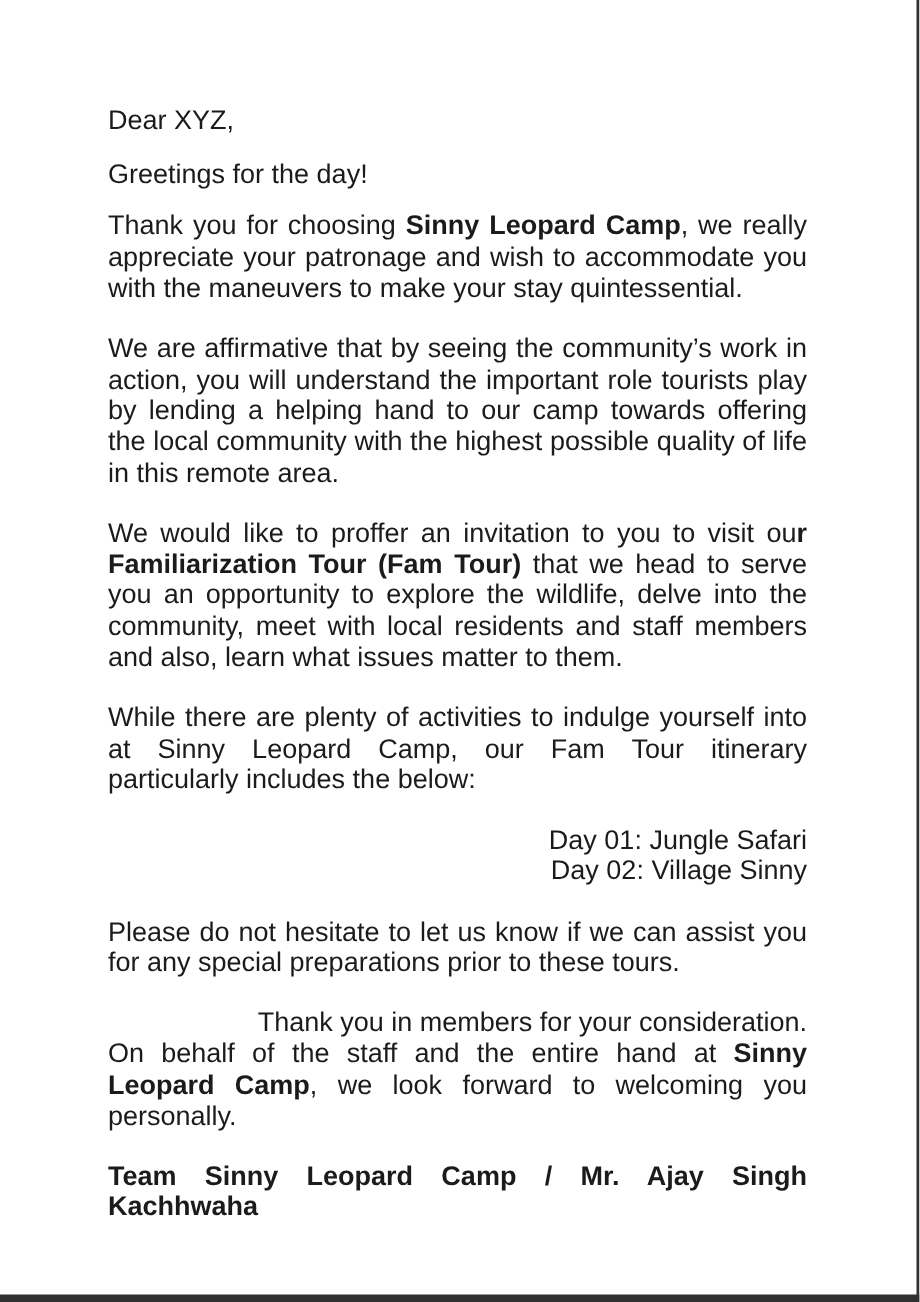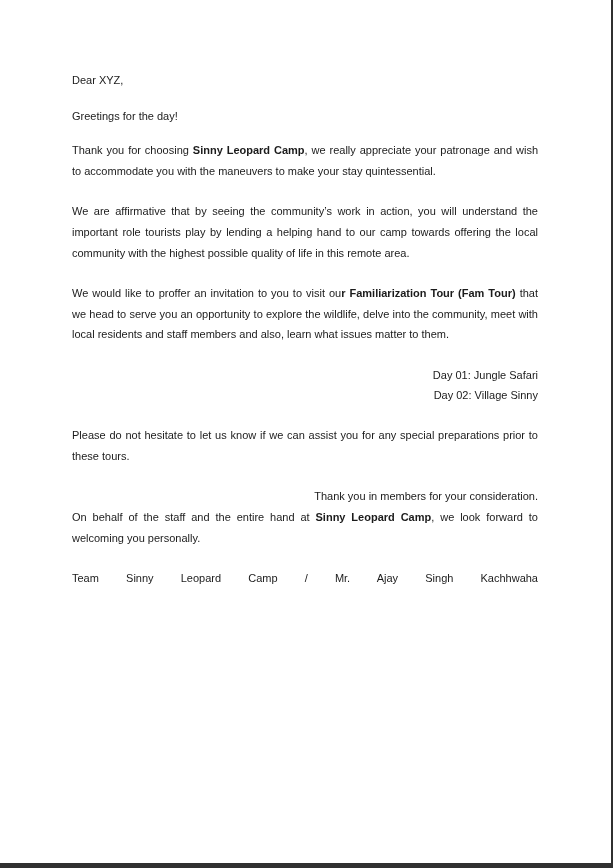--- a/index.html
+++ b/index.html
@@ -17,21 +17,21 @@
     border-bottom: 5px solid #303030;
     overflow: hidden;
     font-family: "Liberation Sans", sans-serif;
   }
   .content {
     position: absolute;
     left: 72px;
     top: 70px;
     width: 466px;
     color: #1b1b1b;
-    font-size: 11px;
+    font-size: 18px;
     line-height: 20.7px;
     text-align: justify;
   }
   .block {
     margin: 0 0 19.5px 0;
   }
   .salutation {
     margin-bottom: 15px;
     text-align: left;
   }
@@ -43,38 +43,40 @@
   .bold {
     font-weight: 700;
     margin-top: 28px;
   }
   .itinerary-line, .thanks-line, .signoff {
     text-align: right;
   }
   .signature-line {
     text-align: justify;
     text-align-last: justify;
+    font-weight: bold;
   }
 </style>
 </head>
 <body>
 
 <div class="page">
   <div class="content">
 
     <div class="block salutation">Dear XYZ,</div>
 
     <div class="block greeting">Greetings for the day!</div>
 
     <div class="block"><span>Thank you for choosing </span><span class="bold">Sinny Leopard Camp</span><span>, we really appreciate your patronage and wish to accommodate you with the maneuvers to make your stay quintessential.</span></div>
 
     <div class="block">We are affirmative that by seeing the community’s work in action, you will understand the important role tourists play by lending a helping hand to our camp towards offering the local community with the highest possible quality of life in this remote area.</div>
 
     <div class="block"><span>We would like to proffer an invitation to you to visit ou</span><span class="bold">r Familiarization Tour (Fam Tour)</span><span> that we head to serve you an opportunity to explore the wildlife, delve into the community, meet with local residents and staff members and also, learn what issues matter to them.</span></div>
 
+    <div class="block">While there are plenty of activities to indulge yourself into at Sinny Leopard Camp, our Fam Tour itinerary particularly includes the below:</div>
 
     <div class="block">
       <div class="itinerary-line">Day 01: Jungle Safari</div>
       <div class="itinerary-line">Day 02: Village Sinny</div>
     </div>
 
     <div class="block">Please do not hesitate to let us know if we can assist you for any special preparations prior to these tours.</div>
 
     <div class="block">
       <div class="thanks-line">Thank you in members for your consideration.</div>

